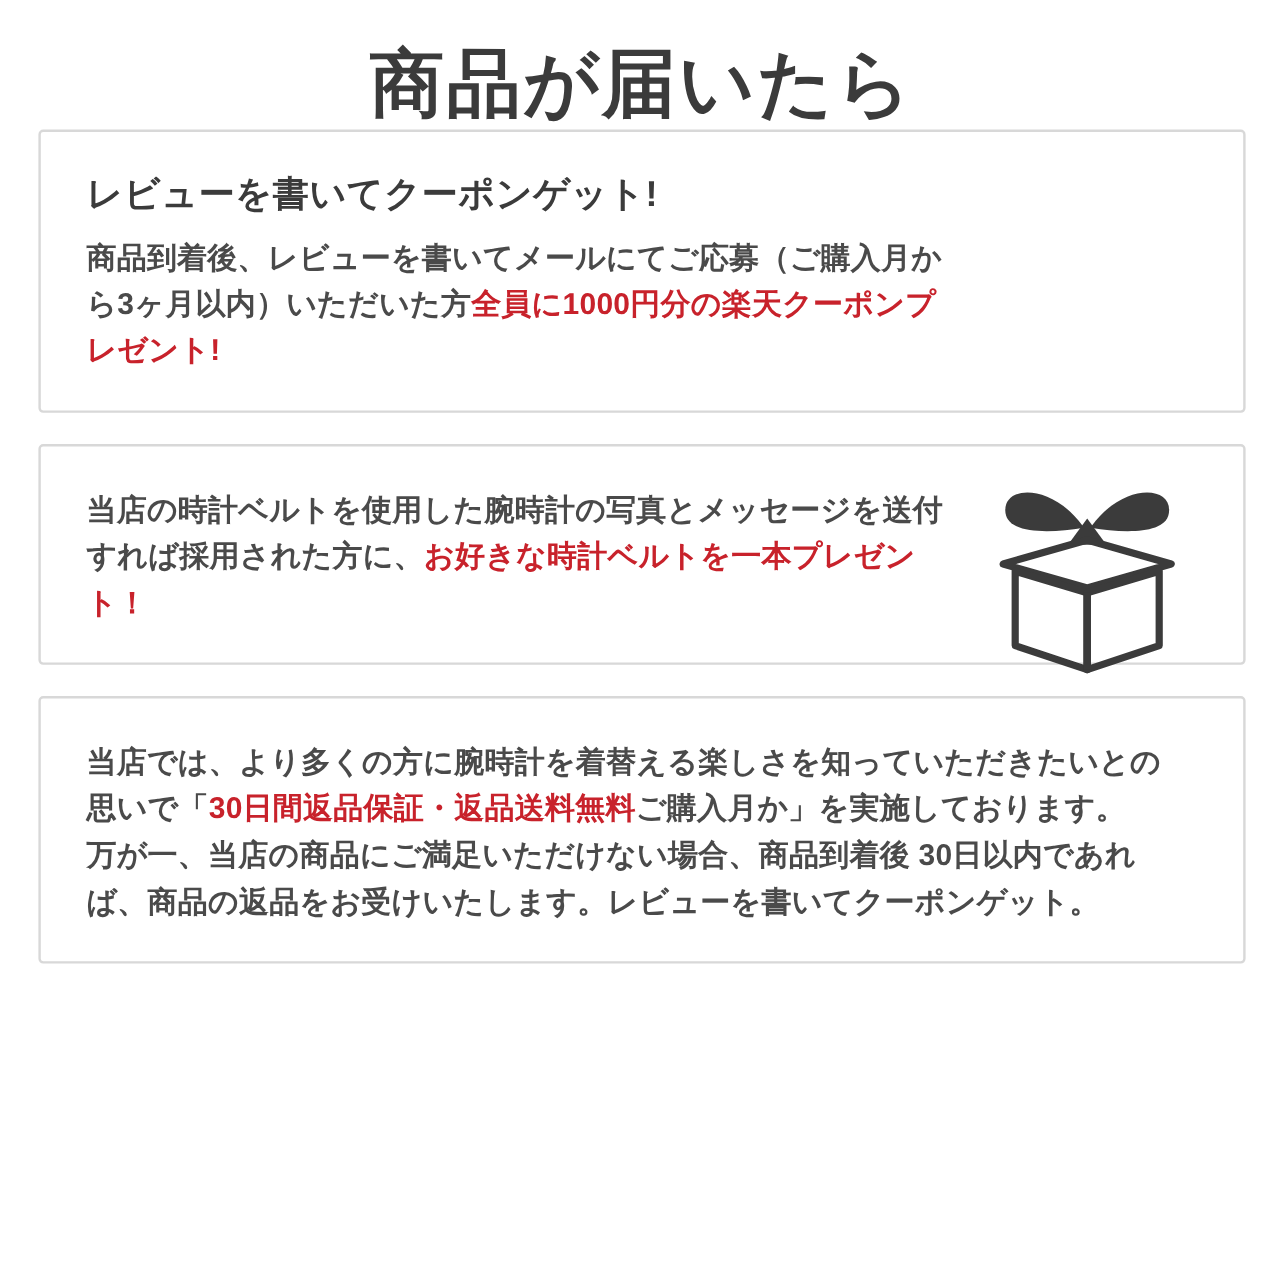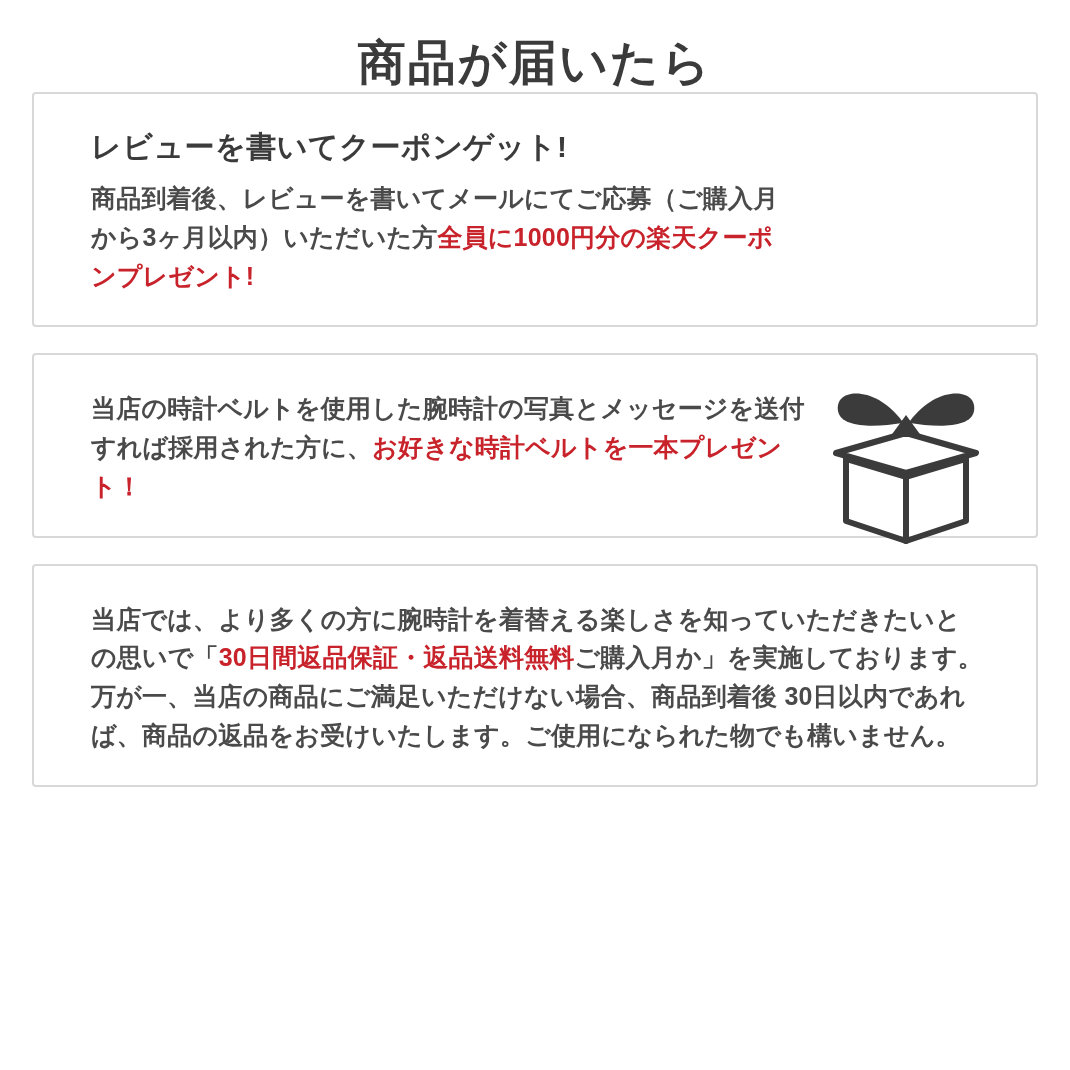--- a/index.html
+++ b/index.html
@@ -18,42 +18,41 @@
     position: relative;
     width: 1070px;
     height: 1070px;
     box-sizing: border-box;
     padding: 0;
     overflow: hidden;
   }
 
   .page-title {
     text-align: center;
-    font-size: 48px;
+    font-size: 62px;
     font-weight: bold;
     color: #3b3b3b;
     letter-spacing: 2px;
     margin: 34px 0 0 0;
     line-height: 1.2;
   }
 
   .card {
     position: relative;
     box-sizing: border-box;
     border: 2px solid #d8d8d8;
     border-radius: 4px;
     margin: 0 32px 26px 32px;
     background: #fff;
   }
 
   .card-inner {
     padding: 34px 51px 30px 38px;
     position: relative;
     z-index: 2;
-    margin-left: 19px;
   }
 
   .card-heading {
     font-size: 30px;
     font-weight: bold;
     color: #3b3b3b;
     margin: 0 0 14px 0;
     letter-spacing: 0.5px;
     line-height: 1.25;
   }
@@ -138,19 +137,19 @@
     </div>
   </section>
 
   <section class="card" id="card-return">
     <div class="card-inner">
       <div class="card-body">
         <p>
           <span class="plain">当店では、より多くの方に腕時計を着替える楽しさを知っていただきたいとの思いで「</span><span class="em">30日間返品保証・返品送料無料</span><span class="plain">ご購入月か」を実施しております。</span>
         </p>
         <p>
-          <span class="plain">万が一、当店の商品にご満足いただけない場合、商品到着後 30日以内であれば、商品の返品をお受けいたします。ご使用になられた物でも構いません。</span>
+          <span class="plain">万が一、当店の商品にご満足いただけない場合、商品到着後 30日以内であれば、商品の返品をお受けいたします。レビューを書いてクーポンゲット。</span>
         </p>
       </div>
     </div>
   </section>
 
 </div>
 
 </body></html>

